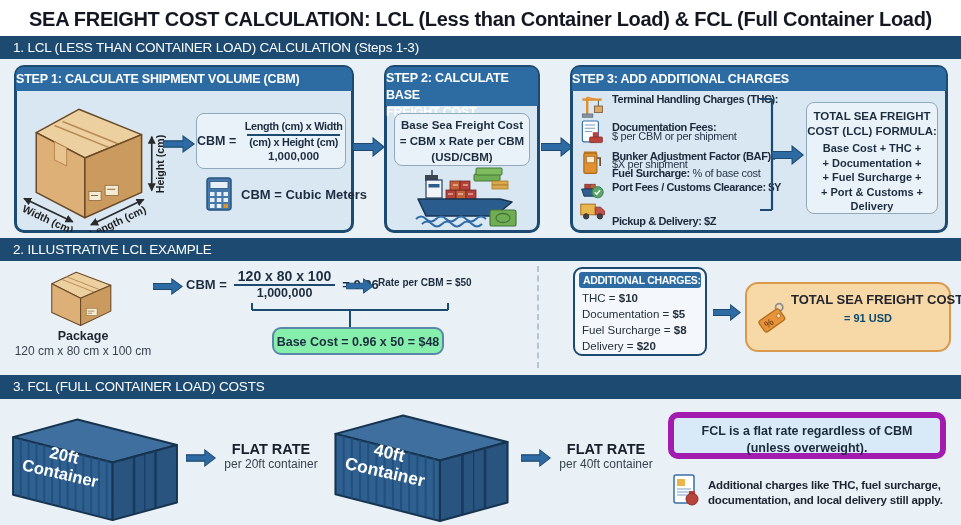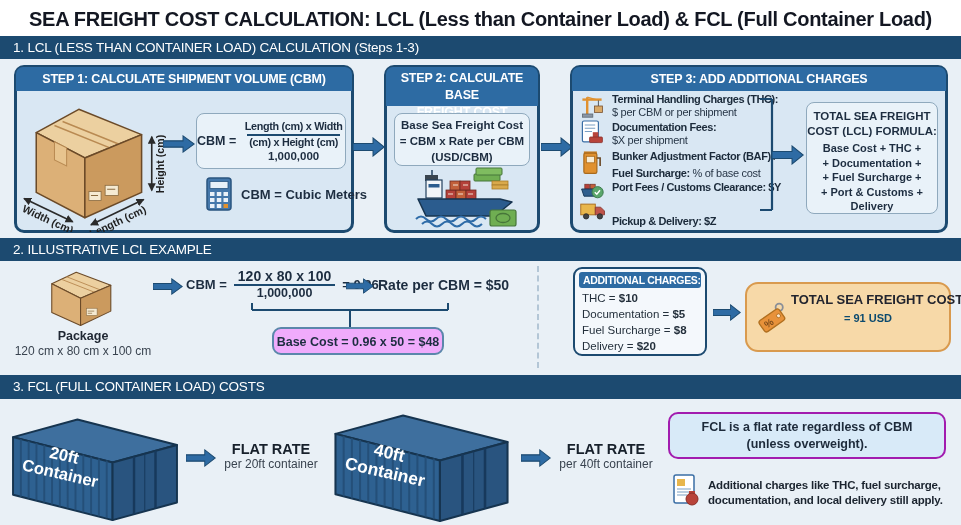--- a/index.html
+++ b/index.html
@@ -7,27 +7,27 @@
   .canvas { position:relative; width:961px; height:525px; background:#ffffff; overflow:hidden;
             font-family:"Liberation Sans","DejaVu Sans",sans-serif; color:#1a2433; }
   .abs { position:absolute; }
   .title { top:3px; left:0; width:961px; height:32px; line-height:32px; text-align:center;
            font-size:20px; font-weight:bold; color:#131722; letter-spacing:-0.3px; }
   .band { left:0; width:961px; height:23px; background:#1c4a70; color:#ffffff; font-weight:normal;
           font-size:13.5px; line-height:23px; padding-left:13px; letter-spacing:-0.2px; }
   .secbg { left:0; width:961px; background:#e9f0f6; }
   .stepbox { background:#d9e7f3; border:3px solid #1c4a70; border-radius:10px; }
   .stephdr { position:absolute; left:-1px; top:-1px; right:-1px; background:#2d6ba3; color:#fff; font-weight:bold;
-             text-align:center; border-radius:7px 7px 0 0; letter-spacing:-0.2px; }
+             border-radius:7px 7px 0 0; letter-spacing:-0.2px; }
   .fbox { background:#e9f2f9; border:1.5px solid #8fa9bd; border-radius:8px; }
   .navytext { color:#1d2d40; }
   .b { font-weight:bold; }
   .nw { white-space:nowrap; }
   .item-title { font-size:11px; font-weight:bold; color:#1b2a3a; letter-spacing:-0.4px; white-space:nowrap; }
-  .item-desc  { font-size:11px; color:#273647; letter-spacing:-0.3px; white-space:nowrap; }
+  .item-desc  { font-size:11px; color:#273647; letter-spacing:-0.3px; white-space:nowrap;margin-top:24px; }
   .fraction-bar { border-top:2px solid #1c4a70; }
   .center { text-align:center; }
 </style>
 </head>
 <body>
 
 <div class="canvas">
 
   <svg width="0" height="0" style="position:absolute" aria-hidden="true">
     <defs>
@@ -240,26 +240,26 @@
     <div class="center">
       <div class="b navytext nw fraction-bar0" style="font-size:14px;padding:0 4px">120 x 80 x 100</div>
       <div class="b navytext fraction-bar" style="font-size:12.5px">1,000,000</div>
     </div>
     <span class="b navytext nw" style="font-size:13px">= 0.96</span>
   </div>
 
   <svg class="abs" style="left:346px;top:278px" width="28" height="16" viewBox="0 0 40 20" preserveAspectRatio="none">
       <use href="#arr"></use>
     </svg>
-  <div class="abs b navytext nw" style="left:378px;top:277px;font-size:14px">Rate per CBM = $50</div>
+  <div class="abs b navytext nw" style="left:378px;top:277px;font-size:10px">Rate per CBM = $50</div>
 
   <svg class="abs" style="left:250px;top:301px" width="200" height="28" viewBox="0 0 200 28">
     <path d="M2,2 V9 M2,9 H198 M198,9 V2 M100,9 V27" stroke="#1c4a70" stroke-width="2" fill="none"></path>
   </svg>
-  <div class="abs center" style="left:272px;top:327px;width:172px;height:28px;background:#f0abfc;border:2px solid #5b87ab;border-radius:9px;line-height:24px">
+  <div class="abs center" style="left:272px;top:327px;width:172px;height:28px;background:#86efac;border:2px solid #5b87ab;border-radius:9px;line-height:24px">
     <span class="b navytext nw" style="font-size:12.5px">Base Cost = 0.96 x 50 = $48</span>
   </div>
 
   <div class="abs" style="left:537px;top:266px;height:102px;border-left:2px dashed #b3c6d6"></div>
 
   <div class="abs" style="left:573px;top:267px;width:134px;height:89px;background:#f4f8fc;border:2px solid #1c4a70;border-radius:9px">
     <div style="margin:3px 4px 0 4px;height:16px;background:#2d6ba3;border-radius:3px;color:#fff;font-weight:bold;font-size:10.5px;line-height:16px;padding-left:4px;letter-spacing:-0.3px">ADDITIONAL CHARGES:</div>
     <div style="padding:2px 0 0 7px;font-size:11.5px;line-height:16px;color:#24303c">
       <div class="nw"><span>THC = </span><span class="b">$10</span></div>
       <div class="nw"><span>Documentation = </span><span class="b">$5</span></div>
@@ -313,21 +313,21 @@
     </g>
   </svg>
   <svg class="abs" style="left:521px;top:449px" width="30" height="18" viewBox="0 0 40 20" preserveAspectRatio="none">
       <use href="#arr"></use>
     </svg>
   <div class="abs center" style="left:551px;top:441px;width:110px">
     <div class="b nw" style="font-size:14.5px;color:#17202b">FLAT RATE</div>
     <div class="nw" style="font-size:12px;color:#39434f">per 40ft container</div>
   </div>
 
-  <div class="abs center" style="left:668px;top:412px;width:278px;height:47px;background:#d8eaf8;border:2px solid #a21caf;border-radius:10px;padding-top:5px">
+  <div class="abs center" style="left:668px;top:412px;width:278px;height:47px;background:#d8eaf8;border:6px solid #a21caf;border-radius:10px;padding-top:5px">
     <div class="b nw" style="font-size:12.5px;line-height:17px;color:#1d2a3a">FCL is a flat rate regardless of CBM</div>
     <div class="b nw" style="font-size:12.5px;line-height:17px;color:#1d2a3a">(unless overweight).</div>
   </div>
 
   <svg class="abs" style="left:672px;top:474px" width="28" height="32" viewBox="0 0 28 32">
     <rect x="2" y="1" width="20" height="28" rx="2" fill="#ffffff" stroke="#3a6ea5" stroke-width="1.5"></rect>
     <rect x="5" y="5" width="8" height="7" fill="#e8b64c"></rect>
     <path d="M5,15 h14 M5,18 h14 M5,21 h10" stroke="#7aa0c4" stroke-width="1.2"></path>
     <rect x="17" y="17" width="6" height="6" fill="#b8433a"></rect>
     <circle cx="20" cy="25" r="6" fill="#b8433a" stroke="#8a2f28" stroke-width="1"></circle>

